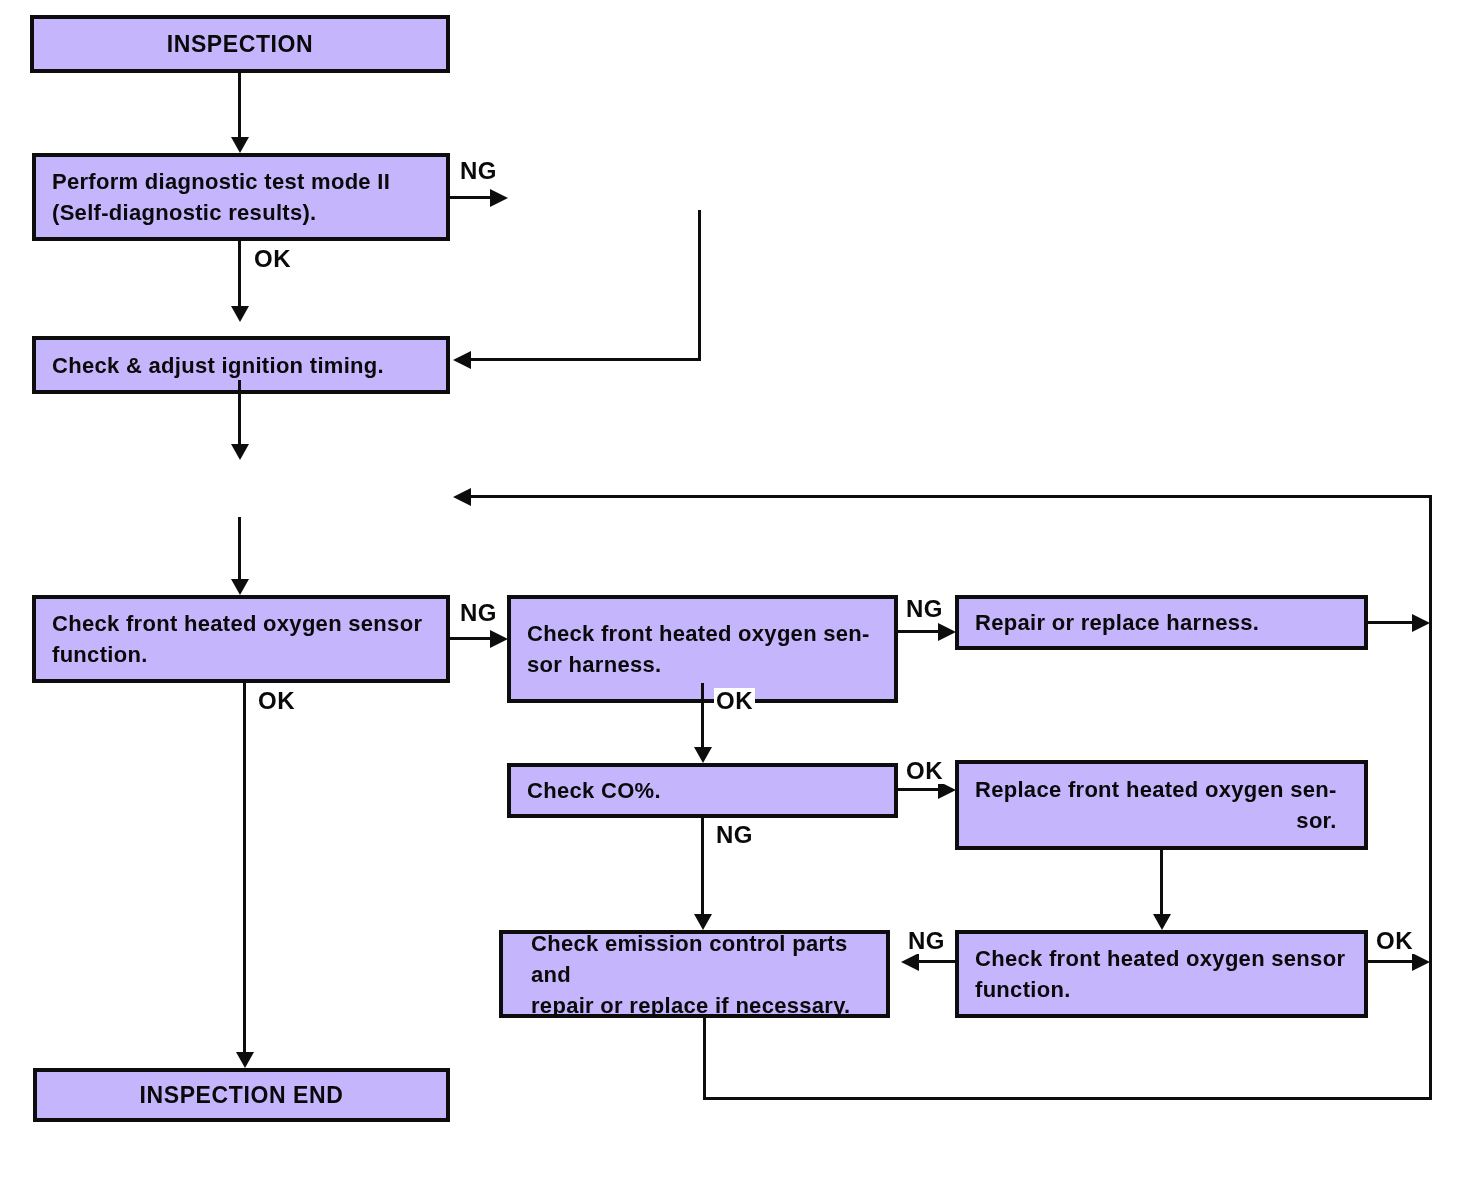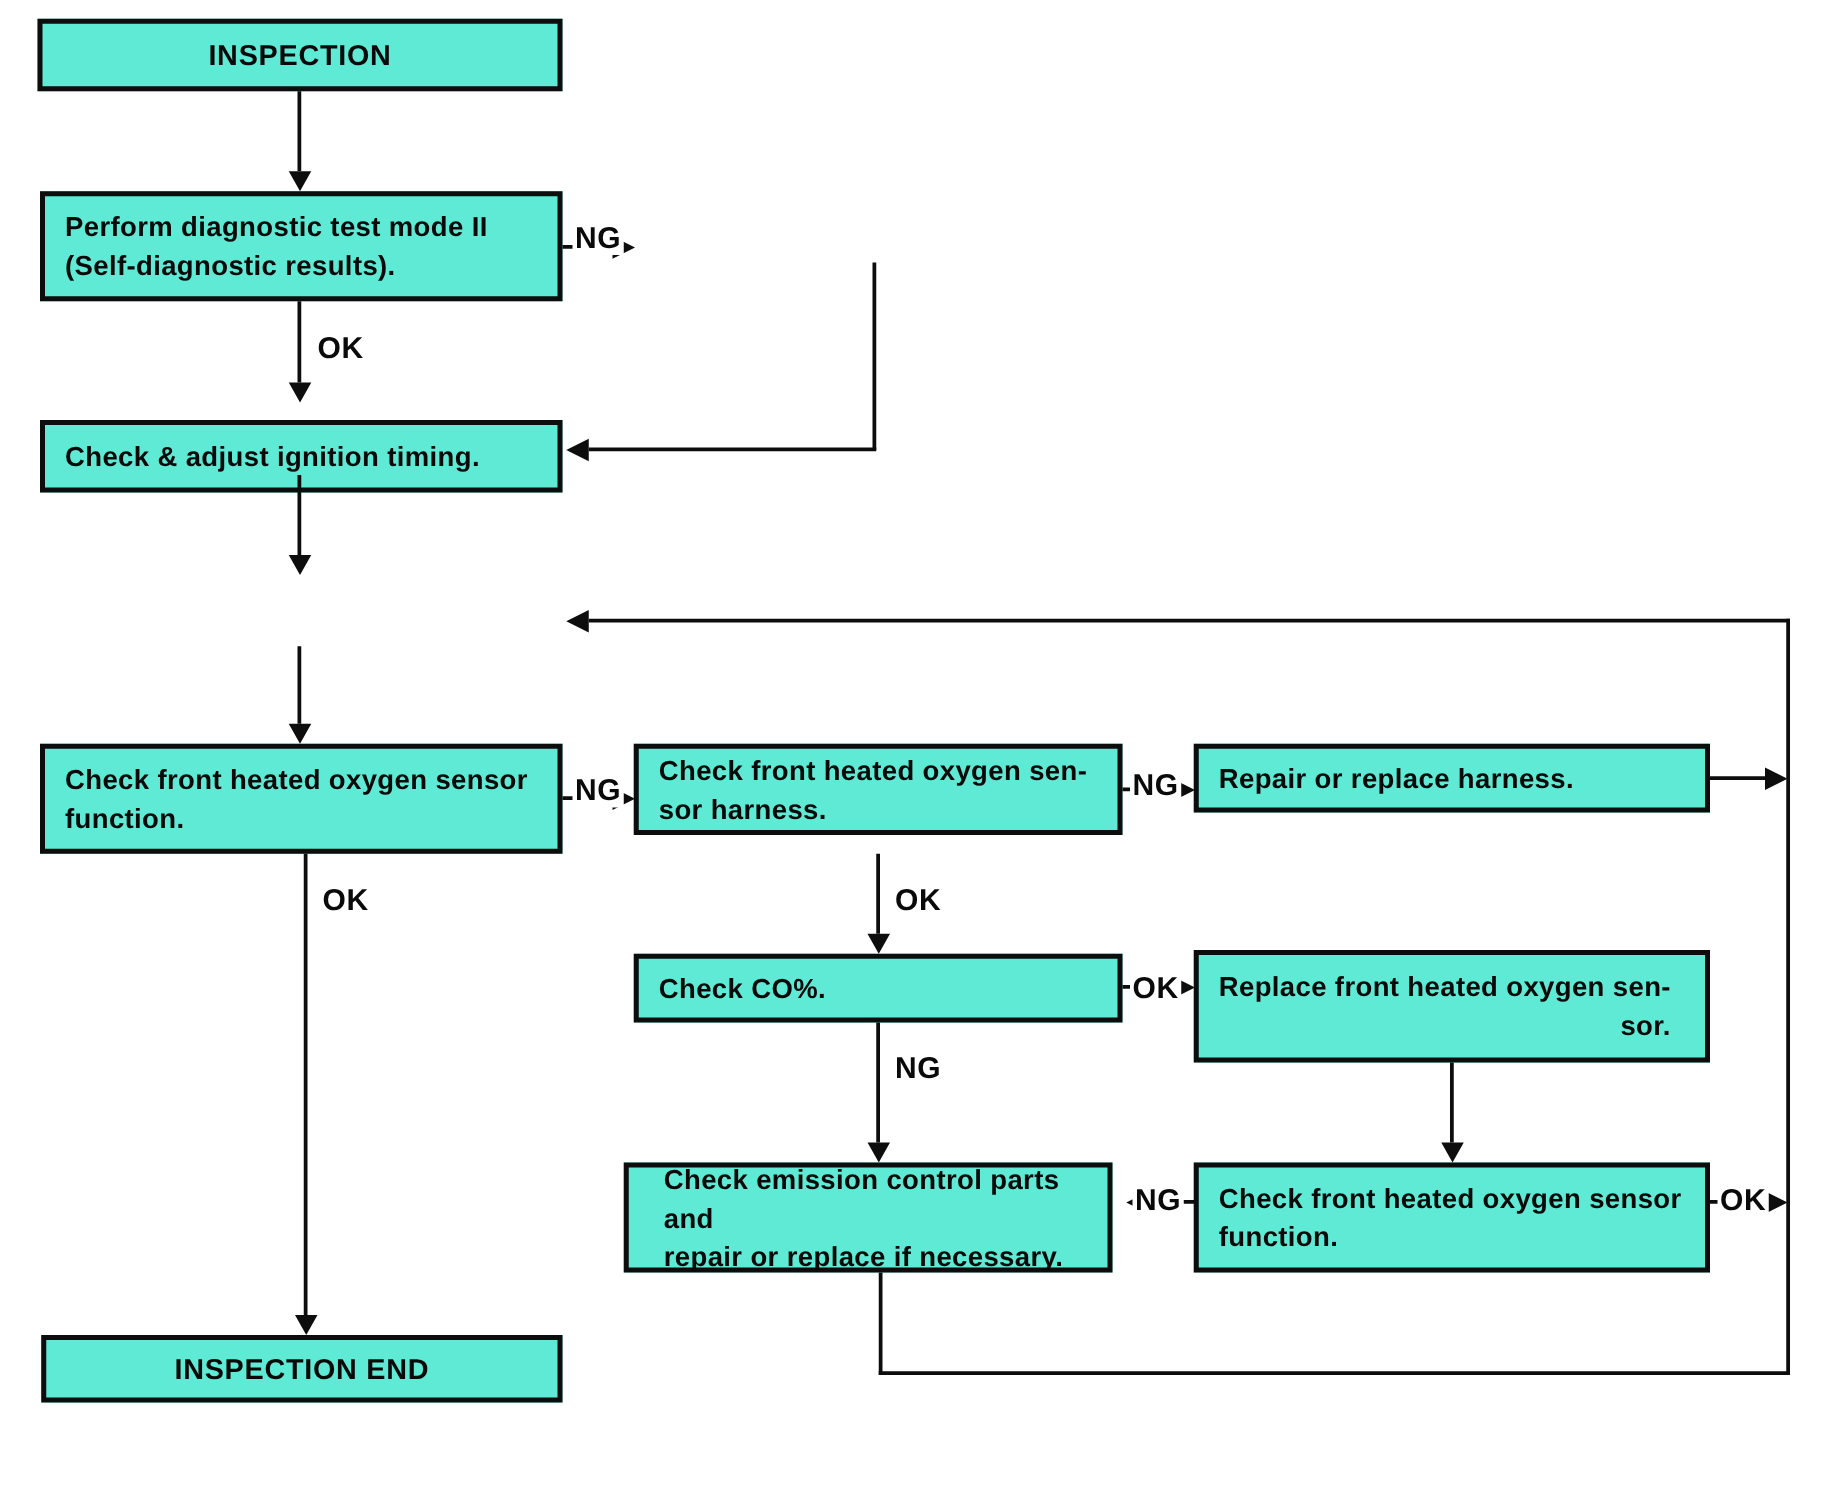--- a/index.html
+++ b/index.html
@@ -9,21 +9,21 @@
     height: 1190px;
     background: #ffffff;
     font-family: "Liberation Sans", sans-serif;
     color: #0a0a0a;
     overflow: hidden;
   }
   .node {
     position: absolute;
     box-sizing: border-box;
     border: 4px solid #0d0d0d;
-    background: #5eead4;
+    background: #c4b5fd;
     display: flex;
     align-items: center;
     font-size: 22px;
     font-weight: 700;
     letter-spacing: 0.3px;
     line-height: 31px;
     padding: 4px 14px 4px 16px;
     white-space: pre-line;
   }
   .node.centered {
@@ -34,21 +34,20 @@
     letter-spacing: 0.6px;
   }
   .edge-label {
     position: absolute;
     font-size: 24px;
     font-weight: 700;
     letter-spacing: 0.5px;
     line-height: 26px;
     background: #ffffff;
     padding: 0 2px;
-    margin-top: 20px;
   }
   .hline, .vline { position: absolute; background: #0d0d0d; }
   .hline { height: 3px; }
   .vline { width: 3px; }
   .arr { position: absolute; width: 0; height: 0; }
   .arr-down  { border-left: 9px solid transparent; border-right: 9px solid transparent; border-top: 16px solid #0d0d0d; }
   .arr-right { border-top: 9px solid transparent; border-bottom: 9px solid transparent; border-left: 18px solid #0d0d0d; }
   .arr-left  { border-top: 9px solid transparent; border-bottom: 9px solid transparent; border-right: 18px solid #0d0d0d; }
 </style>
 </head>
@@ -61,21 +60,21 @@
   <div class="node" style="left:32px; top:153px; width:418px; height:88px;">Perform diagnostic test mode II
 (Self-diagnostic results).</div>
 
 
   <div class="node" style="left:32px; top:336px; width:418px; height:58px;">Check &amp; adjust ignition timing.</div>
 
 
   <div class="node" style="left:32px; top:595px; width:418px; height:88px;">Check front heated oxygen sensor
 function.</div>
 
-  <div class="node" style="left:507px; top:595px; width:391px; height:73px;">Check front heated oxygen sen-
+  <div class="node" style="left:507px; top:595px; width:391px; height:108px;">Check front heated oxygen sen-
 sor harness.</div>
 
   <div class="node" style="left:955px; top:595px; width:413px; height:55px;">Repair or replace harness.</div>
 
   <div class="node" style="left:507px; top:763px; width:391px; height:55px;">Check CO%.</div>
 
   <div class="node" style="left:955px; top:760px; width:413px; height:90px;text-align:right;">Replace front heated oxygen sen-
 sor.</div>
 
   <div class="node" style="left:499px; top:930px; width:391px; height:88px;padding-left:28px;">Check emission control parts and

